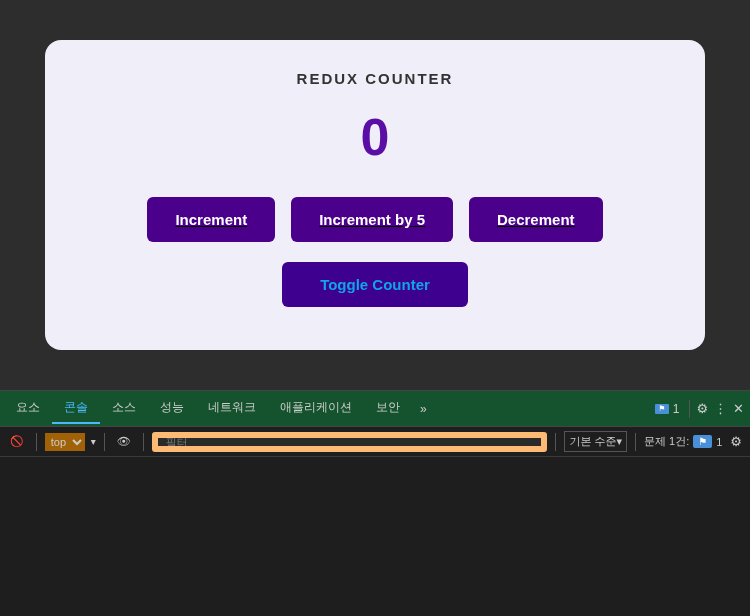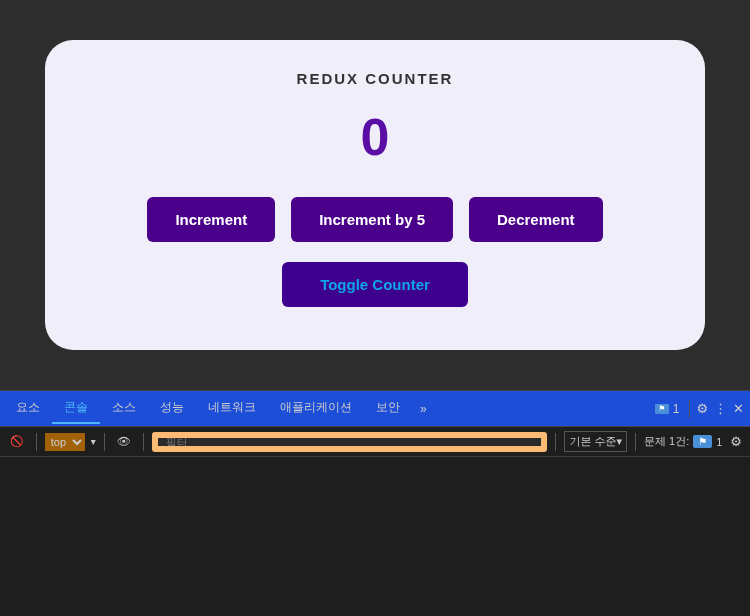--- a/index.html
+++ b/index.html
@@ -19,21 +19,21 @@
       height: 390px;
       background-color: #2d2d2d;
       display: flex;
       align-items: center;
       justify-content: center;
       padding: 30px;
     }
 
     .counter-card {
       background-color: #f0eef8;
-      border-radius: 28px;
+      border-radius: 16px;
       width: 660px;
       height: 310px;
       display: flex;
       flex-direction: column;
       align-items: center;
       justify-content: flex-start;
       padding: 30px 40px;
     }
 
     .card-title {
@@ -48,20 +48,21 @@
       font-size: 52px;
       font-weight: bold;
       color: #5b0ea6;
       margin-bottom: 30px;
     }
 
     .buttons-row {
       display: flex;
       gap: 16px;
       margin-bottom: 20px;
+      text-decoration: underline;
     }
 
     .btn {
       background-color: #4a008a;
       color: white;
       border: none;
       border-radius: 6px;
       padding: 14px 28px;
       font-size: 15px;
       font-weight: 600;
@@ -87,21 +88,21 @@
       background-color: #1e1e1e;
       border-top: 1px solid #444;
       display: flex;
       flex-direction: column;
     }
 
     .devtools-tabs {
       display: flex;
       align-items: center;
       height: 36px;
-      background-color: #1d4ed8;
+      background-color: #14532d;
       border-bottom: 1px solid #444;
       padding: 0 4px;
     }
 
     .devtools-tab {
       padding: 6px 12px;
       font-size: 12px;
       color: #ccc;
       cursor: pointer;
       border-bottom: 2px solid transparent;

